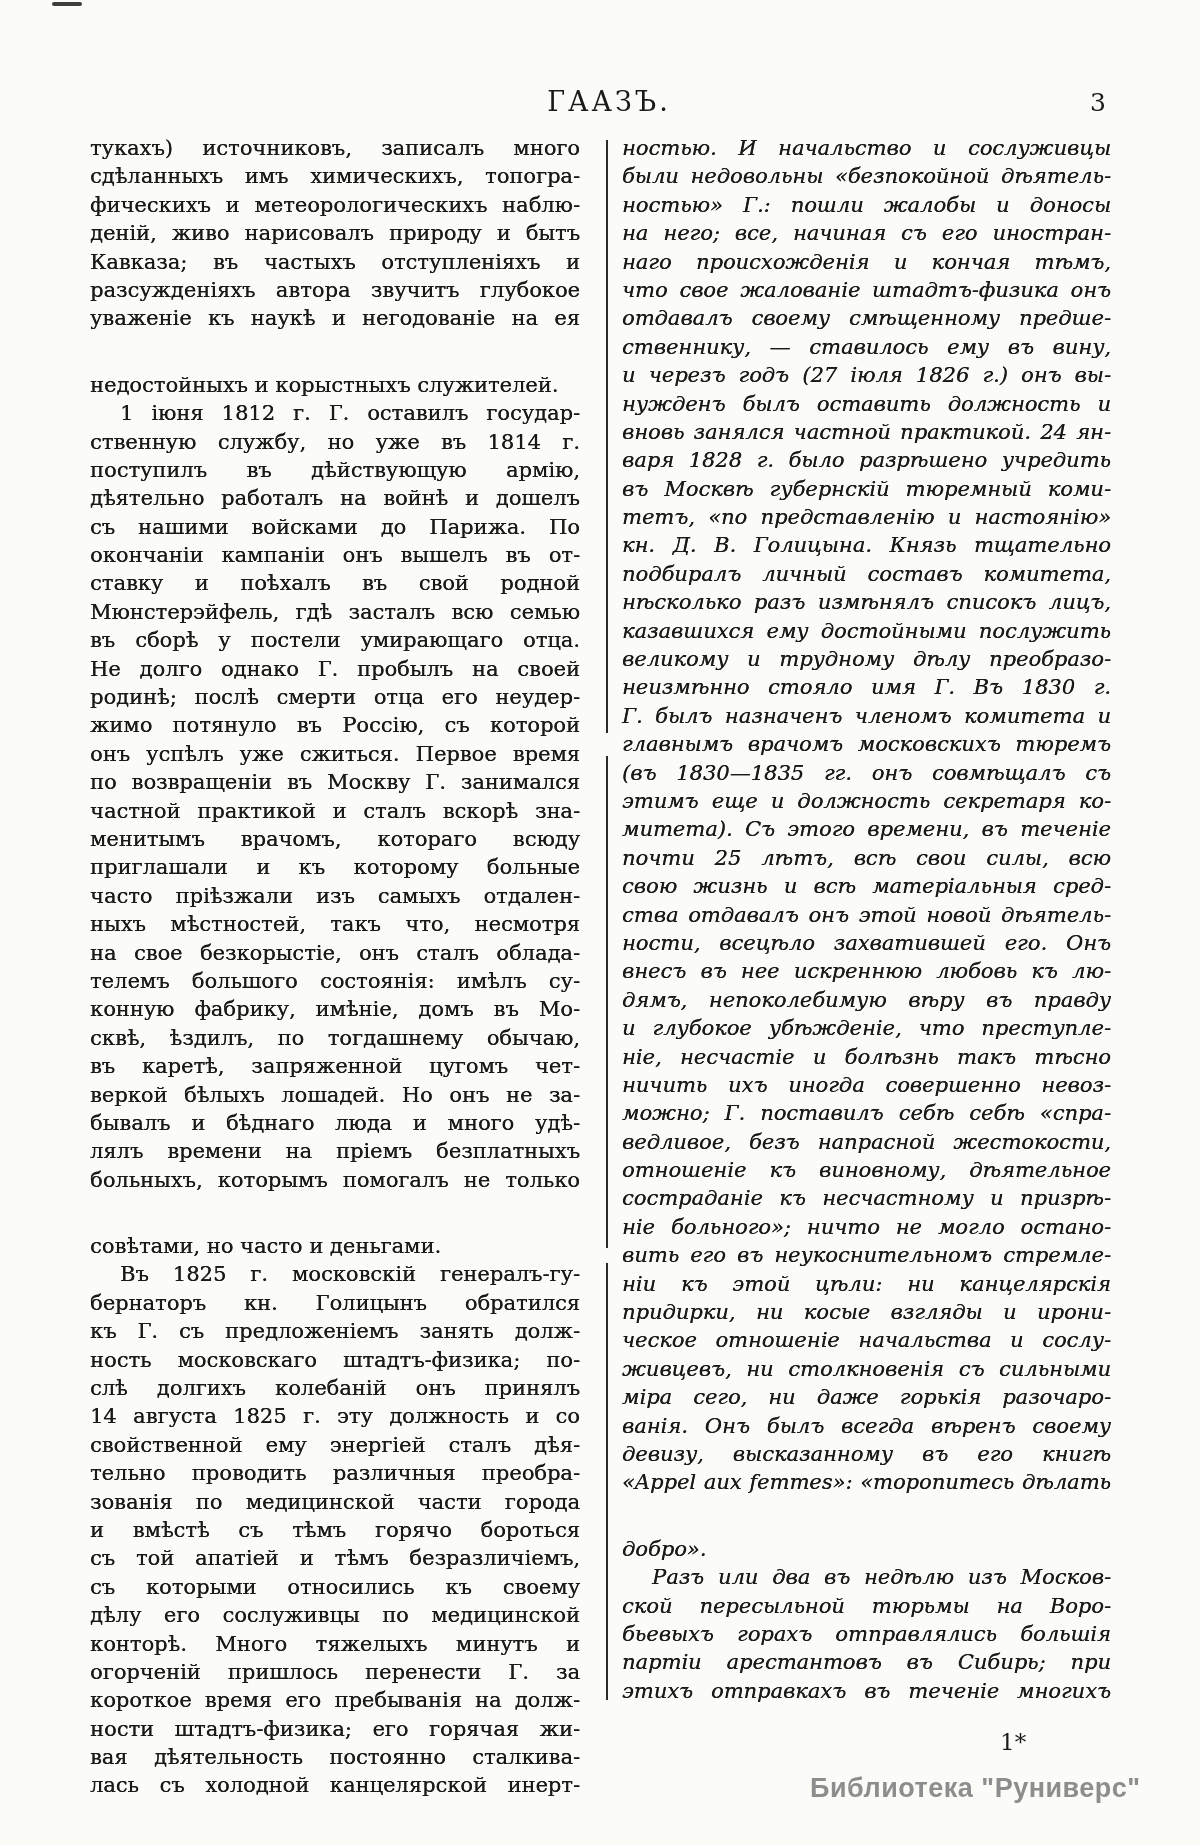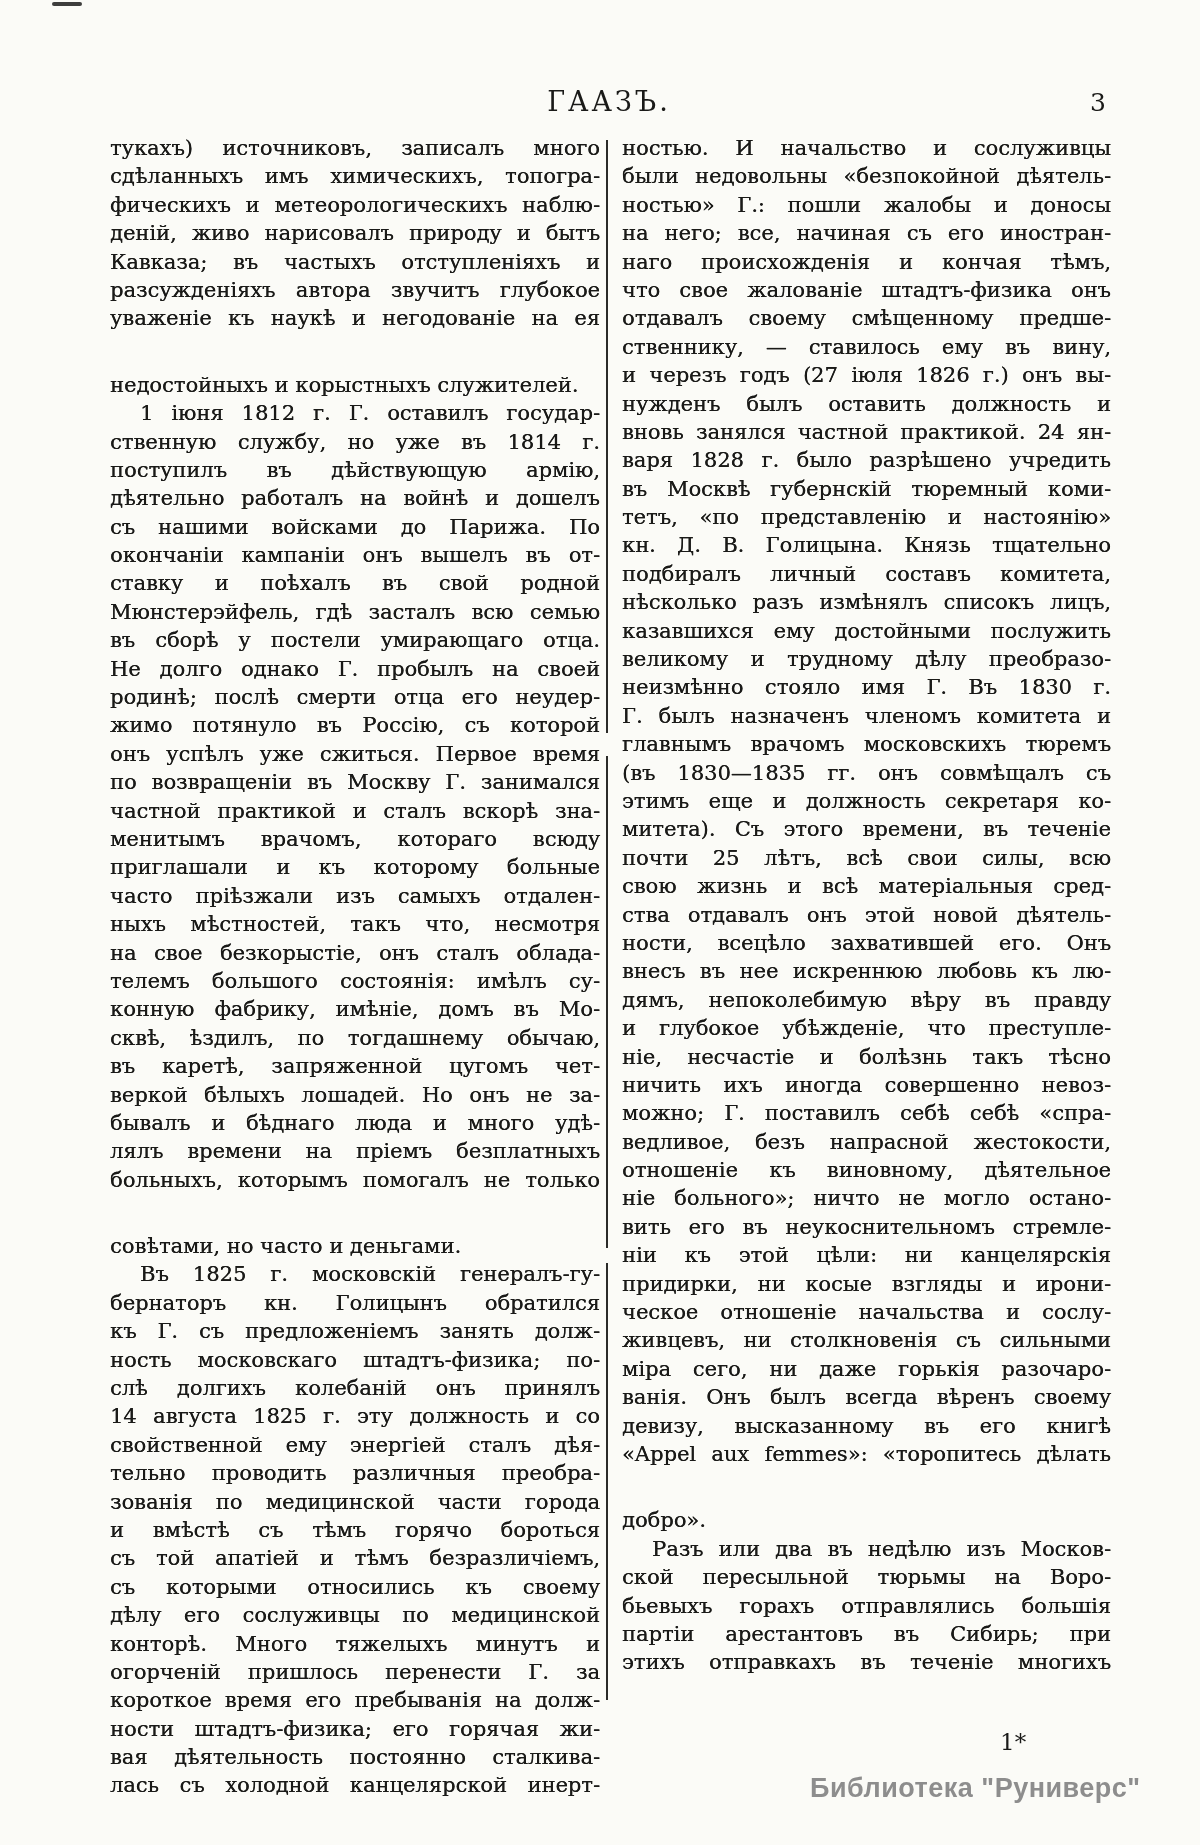--- a/index.html
+++ b/index.html
@@ -18,22 +18,22 @@
     color:var(--ink); white-space:nowrap;
   }
   .page-num{
     position:absolute; left:1090px; top:88px; width:40px;
     font-size:25px; color:var(--ink);
   }
   .col{
     position:absolute; top:134px; width:490px;
     font-size:21px; line-height:28.4px;
   }
-  .col-left{left:110px;}
-  .col-right{left:622px; width:489px;}
+  .col-left{left:90px;}
+  .col-right{left:622px; width:489px;font-style:italic;}
   .tline{
     text-align:justify; text-align-last:justify; -moz-text-align-last:justify;
     height:28.4px; white-space:normal;
     text-shadow:0.25px 0 0 var(--ink);
   }
   .tline.flush{text-align-last:left;margin-top:38px; -moz-text-align-last:left;}
   .tline.indent{text-indent:30px;}
   .divider{
     position:absolute; left:606px; top:140px; width:2px; height:1560px;
     background:linear-gradient(#2b2b29 0 38%, transparent 38% 39.5%,
@@ -155,20 +155,21 @@
       <div class="tline">ства отдавалъ онъ этой новой дѣятель-</div>
       <div class="tline">ности, всецѣло захватившей его. Онъ</div>
       <div class="tline">внесъ въ нее искреннюю любовь къ лю-</div>
       <div class="tline">дямъ, непоколебимую вѣру въ правду</div>
       <div class="tline">и глубокое убѣжденіе, что преступле-</div>
       <div class="tline">ніе, несчастіе и болѣзнь такъ тѣсно</div>
       <div class="tline">ничить ихъ иногда совершенно невоз-</div>
       <div class="tline">можно; Г. поставилъ себѣ себѣ «спра-</div>
       <div class="tline">ведливое, безъ напрасной жестокости,</div>
       <div class="tline">отношеніе къ виновному, дѣятельное</div>
+      <div class="tline">состраданіе къ несчастному и призрѣ-</div>
       <div class="tline">ніе больного»; ничто не могло остано-</div>
       <div class="tline">вить его въ неукоснительномъ стремле-</div>
       <div class="tline">ніи къ этой цѣли: ни канцелярскія</div>
       <div class="tline">придирки, ни косые взгляды и ирони-</div>
       <div class="tline">ческое отношеніе начальства и сослу-</div>
       <div class="tline">живцевъ, ни столкновенія съ сильными</div>
       <div class="tline">міра сего, ни даже горькія разочаро-</div>
       <div class="tline">ванія. Онъ былъ всегда вѣренъ своему</div>
       <div class="tline">девизу, высказанному въ его книгѣ</div>
       <div class="tline">«Appel aux femmes»: «торопитесь дѣлать</div>

